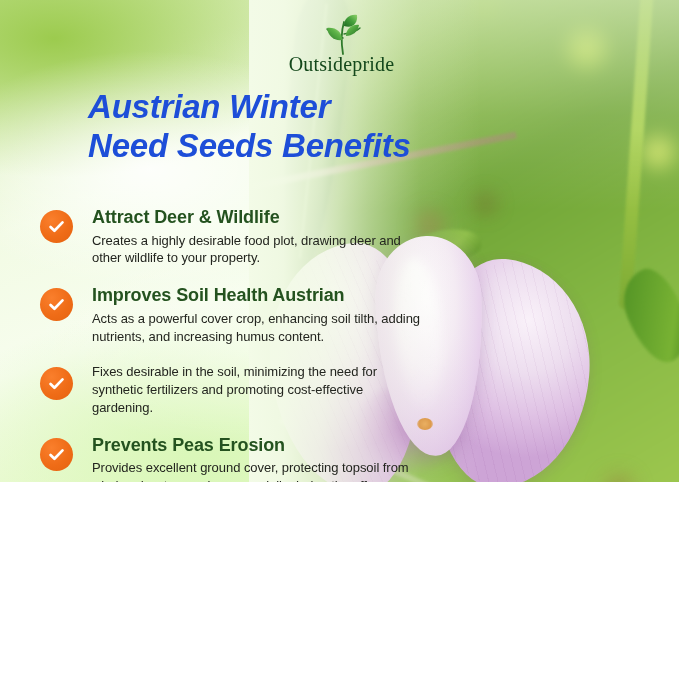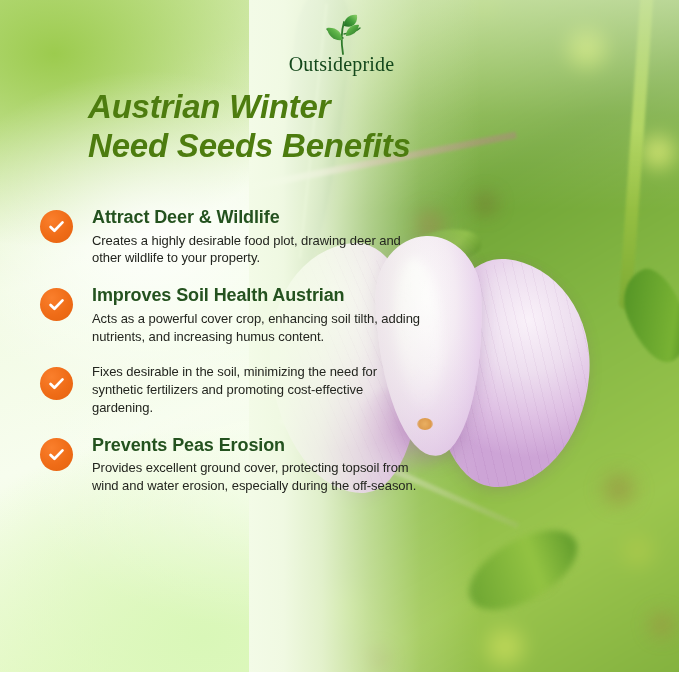--- a/index.html
+++ b/index.html
@@ -6,21 +6,21 @@
   html, body { width:679px; height:679px; }
   body {
     font-family: "Liberation Sans", sans-serif;
     background:#ffffff;
     overflow:hidden;
   }
 
   .poster {
     position:relative;
     width:679px;
-    height:672px;
+    height:482px;
     overflow:hidden;
     background:#eef8d8;
   }
 
   
   .bg-base {
     position:absolute; inset:0;
     background:
       radial-gradient(ellipse 60% 45% at 30% 95%, #d9f7b8 0%, rgba(224,248,196,0) 70%),
       radial-gradient(ellipse 55% 40% at 8% 8%,  #9ccb4e 0%, rgba(170,214,110,0) 72%),
@@ -245,21 +245,21 @@
 
   
   .title {
     position:absolute;
     left:88px; top:88px;
     width:340px;
     font-size:33px;
     line-height:1.17;
     font-weight:bold;
     font-style:italic;
-    color:#4d7c0f;
+    color:#1d4ed8;
     letter-spacing:-.2px;
   }
   .title .line { display:block; }
 
   
   .benefits { position:absolute; left:40px; top:206px; width:380px; }
   .benefit { position:relative; padding-left:52px; margin-bottom:17px; }
 
   .check {
     position:absolute; left:0; top:4px;

